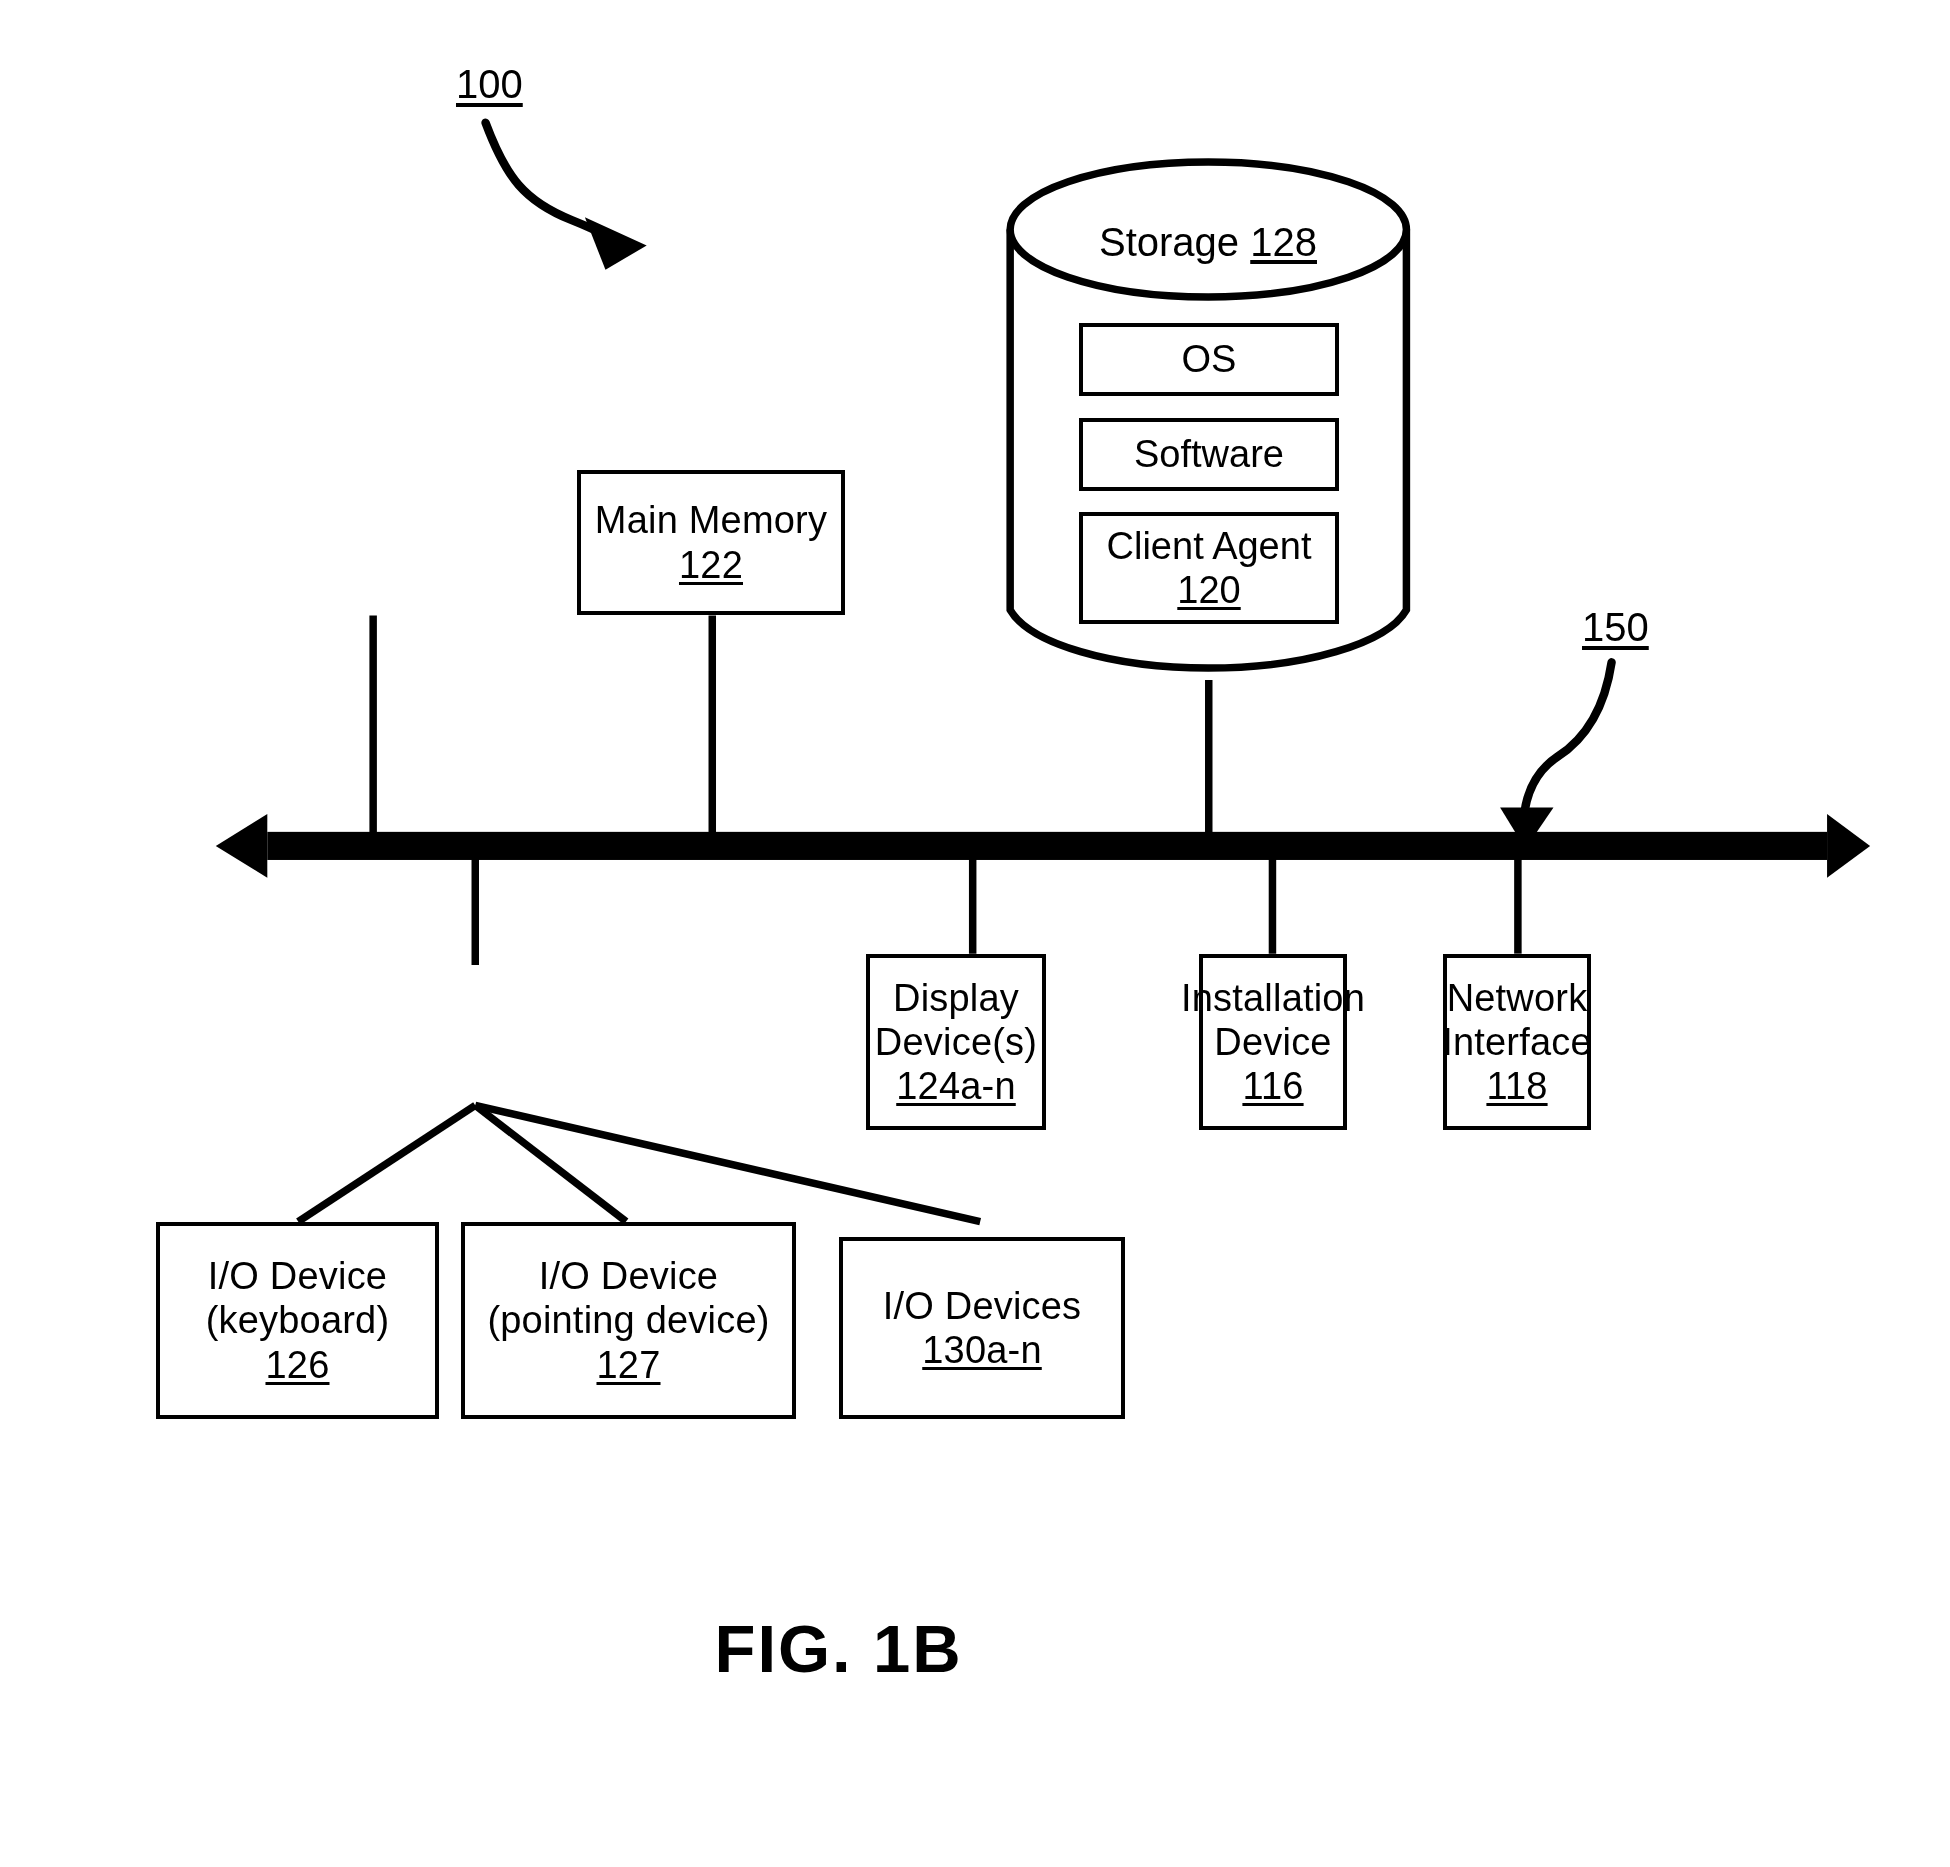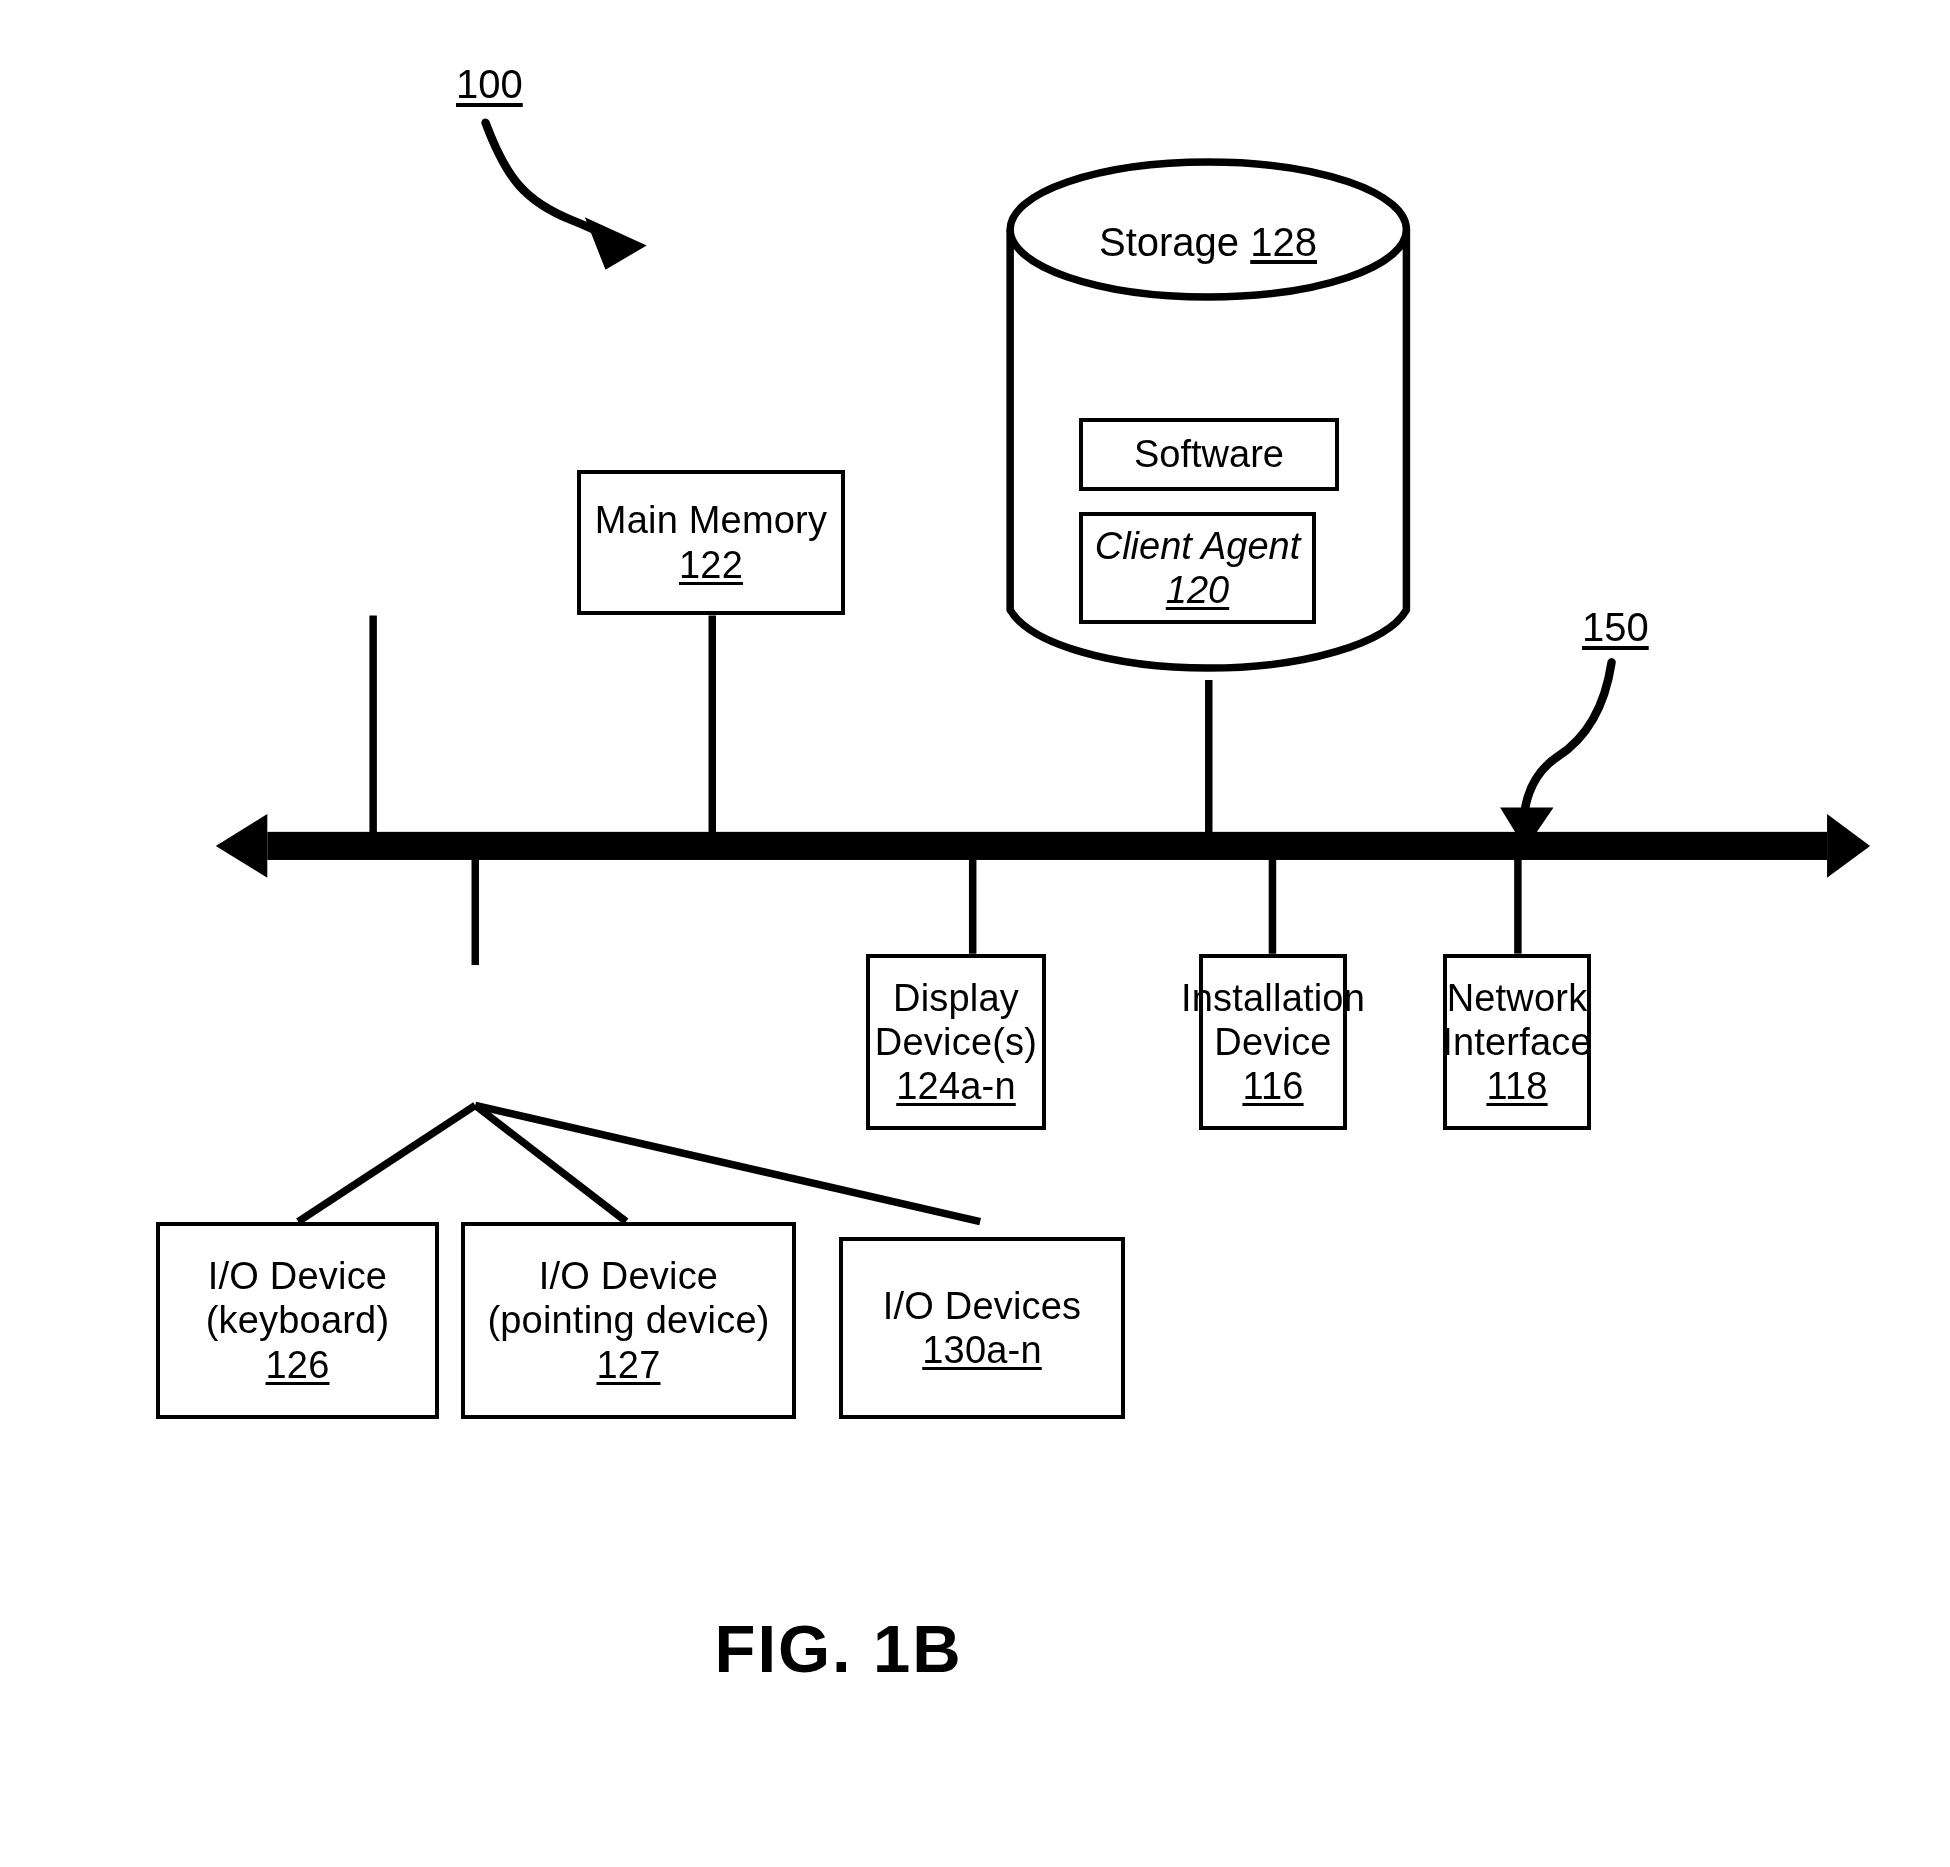--- a/index.html
+++ b/index.html
@@ -132,26 +132,29 @@
 
   <div class="callout" style="left:456px; top:62px;">100</div>
 
   <div class="callout" style="left:1582px; top:605px;">150</div>
 
   <div id="storage-label">
     <span>Storage</span>
     <span class="num">128</span>
   </div>
 
+  <div class="inner-box" style="left:1079px; top:323px; width:260px; height:73px;">
+    <span class="ln">OS</span>
+  </div>
 
   <div class="inner-box" style="left:1079px; top:418px; width:260px; height:73px;">
     <span class="ln">Software</span>
   </div>
 
-  <div class="inner-box" style="left:1079px; top:512px; width:237px; height:112px;font-style:italic;">
+  <div class="inner-box" style="left:1079px; top:512px; width:260px; height:112px;">
     <span class="ln">Client Agent</span>
     <span class="ln num">120</span>
   </div>
 
 
   <div class="node" style="left:577px; top:470px; width:268px; height:145px;">
     <span class="ln">Main Memory</span>
     <span class="ln num">122</span>
   </div>
 

